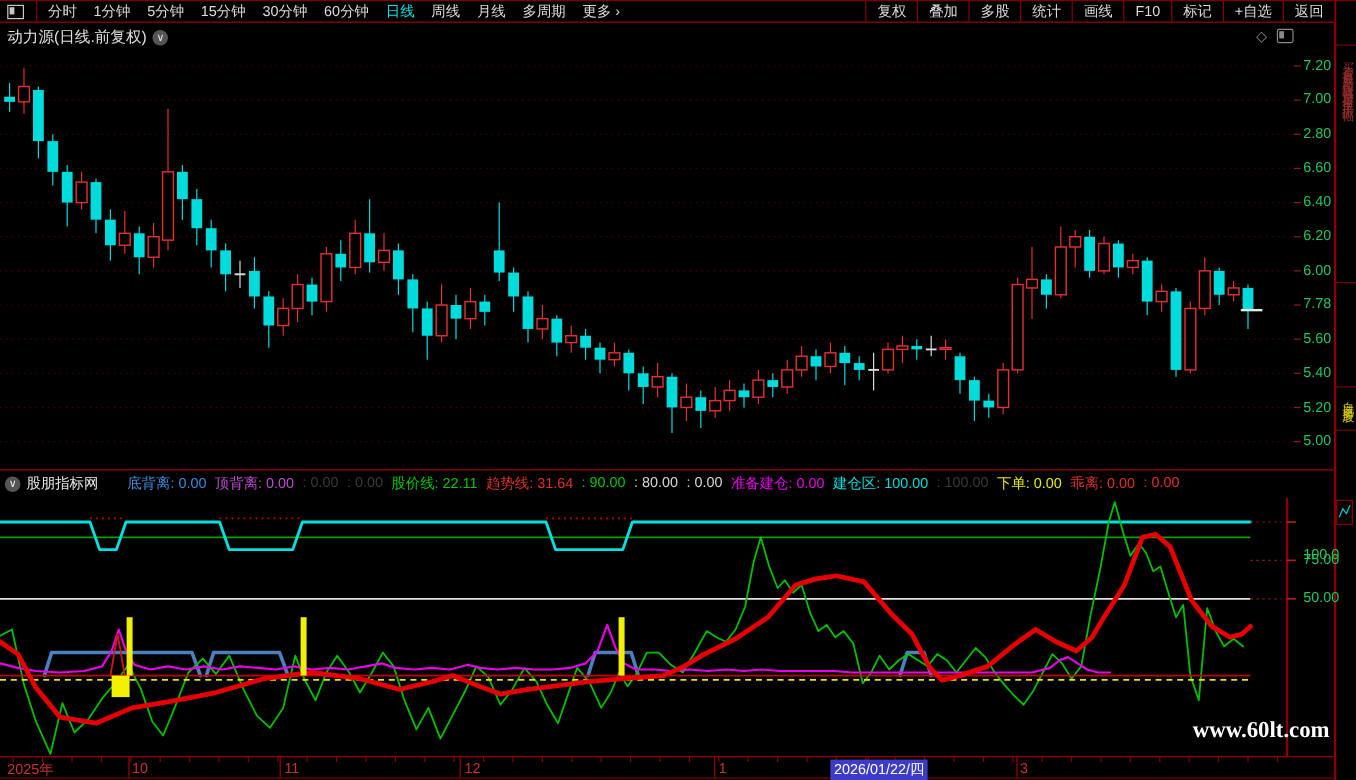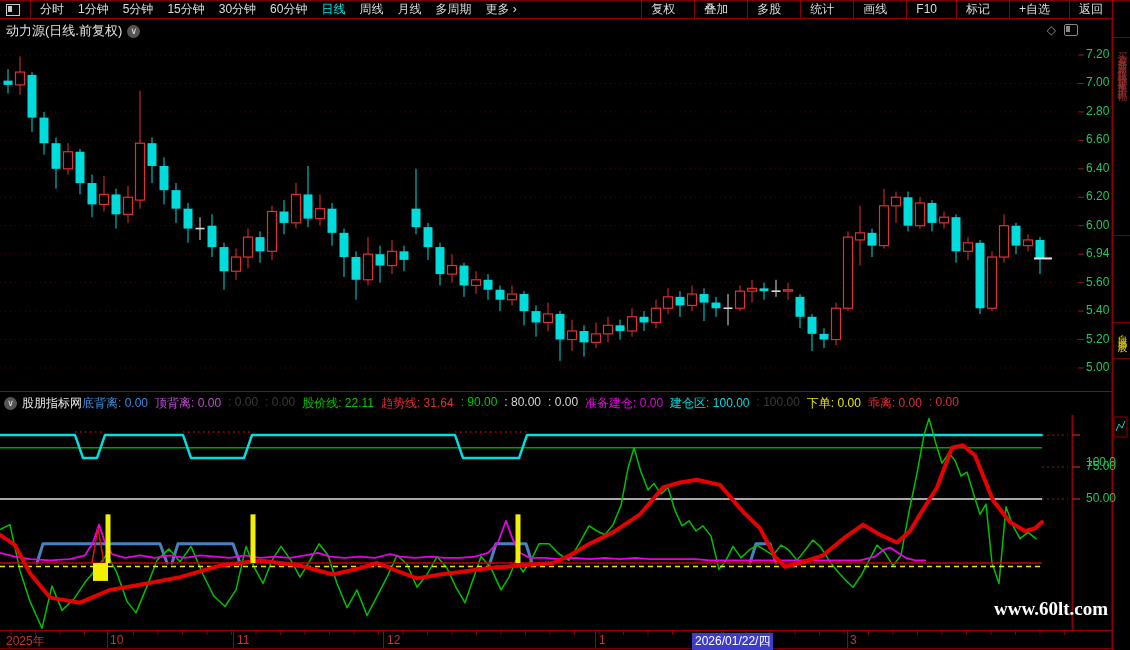--- a/index.html
+++ b/index.html
@@ -8,33 +8,33 @@
   #gfx{position:absolute;left:0;top:0;z-index:1;}
   .txt{position:absolute;z-index:3;white-space:nowrap;}
   
   #toolbar{position:absolute;left:0;top:0;width:1112px;height:19px;display:flex;align-items:center;z-index:4;
            border-top:1px solid #7A0000;border-bottom:1px solid #9B0000;box-sizing:border-box;background:#000;}
   .win-icon{display:inline-block;width:12px;height:10px;border:1px solid #C8C8C8;margin:0 8px 0 6px;position:relative;}
   .win-icon span{position:absolute;left:1px;top:1px;width:4px;height:6px;background:#C8C8C8;}
   .vsep{width:1px;height:17px;background:#7A0000;margin:0 2px;}
   .tab{color:#DCDCDC;font-size:12px;margin:0 7px;cursor:default;}
   .tab.active{color:#00E5E5;}
-  #rbtns{margin-left:auto;display:flex;align-items:center;height:100%;gap:10px;}
+  #rbtns{margin-left:auto;display:flex;align-items:center;height:100%;}
   .rbtn{color:#DCDCDC;font-size:12px;padding:0 9px;height:17px;line-height:17px;border-left:1px solid #8B0000;}
   
   #titlebar{position:absolute;left:6px;top:22px;display:flex;align-items:center;z-index:4;}
   #stock-title{color:#E0E0E0;font-size:13px;}
   .circ-icon{display:inline-block;width:13px;height:13px;border-radius:50%;background:#555;color:#E8E8E8;
              font-size:9px;line-height:12px;text-align:center;margin-left:5px;}
   #title-right{position:absolute;right:52px;top:23px;color:#888;font-size:12px;z-index:4;display:flex;gap:8px;align-items:center;}
   .mini-win{display:inline-block;width:12px;height:10px;border:1px solid #888;border-radius:2px;position:relative;}
   .mini-win span{position:absolute;left:1px;top:1px;width:4px;height:6px;background:#888;}
   
   #ind-header{position:absolute;left:4px;top:394px;height:18px;display:flex;align-items:center;z-index:4;font-size:12px;}
-  #ind-header .src{color:#E8E8E8;margin-right:0;}
+  #ind-header .src{color:#E8E8E8;margin-right:24px;}
   #ind-header .fld{margin-right:7px;}
   
   .plabel{color:#22c55e;font-size:12px;}
   .dlabel{color:#C83232;font-size:12px;}
   .dlabel.hl{background:#3C3CC8;color:#FFF;padding:0 3px;}
   
   #watermark{position:absolute;right:22px;top:599px;z-index:3;text-align:center;color:#FFF;}
   #wm1{font-size:27px;font-weight:bold;letter-spacing:3px;line-height:30px;}
   #wm2{font-size:19px;font-weight:bold;font-family:"Liberation Serif",serif;line-height:19px;}
   
@@ -442,21 +442,21 @@
   </div>
 
   <div id="price-labels">
       <div class="txt plabel" style="left: 1086px; top: 47px;">7.20</div>
       <div class="txt plabel" style="left: 1086px; top: 75.454px;">7.00</div>
       <div class="txt plabel" style="left: 1086px; top: 103.908px;">2.80</div>
       <div class="txt plabel" style="left: 1086px; top: 132.362px;">6.60</div>
       <div class="txt plabel" style="left: 1086px; top: 160.816px;">6.40</div>
       <div class="txt plabel" style="left: 1086px; top: 189.27px;">6.20</div>
       <div class="txt plabel" style="left: 1086px; top: 217.724px;">6.00</div>
-      <div class="txt plabel" style="left: 1086px; top: 246.178px;">6.94</div>
+      <div class="txt plabel" style="left: 1086px; top: 246.178px;">7.78</div>
       <div class="txt plabel" style="left: 1086px; top: 274.632px;">5.60</div>
       <div class="txt plabel" style="left: 1086px; top: 303.086px;">5.40</div>
       <div class="txt plabel" style="left: 1086px; top: 331.54px;">5.20</div>
       <div class="txt plabel" style="left: 1086px; top: 359.994px;">5.00</div>
     </div>
   <div id="ind-labels">
       <div class="txt plabel" style="left: 1086px; top: 427px; margin-top: 28px;">100.0</div>
       <div class="txt plabel" style="left: 1086px; top: 459px;">75.00</div>
       <div class="txt plabel" style="left: 1086px; top: 491px;">50.00</div>
     </div>

